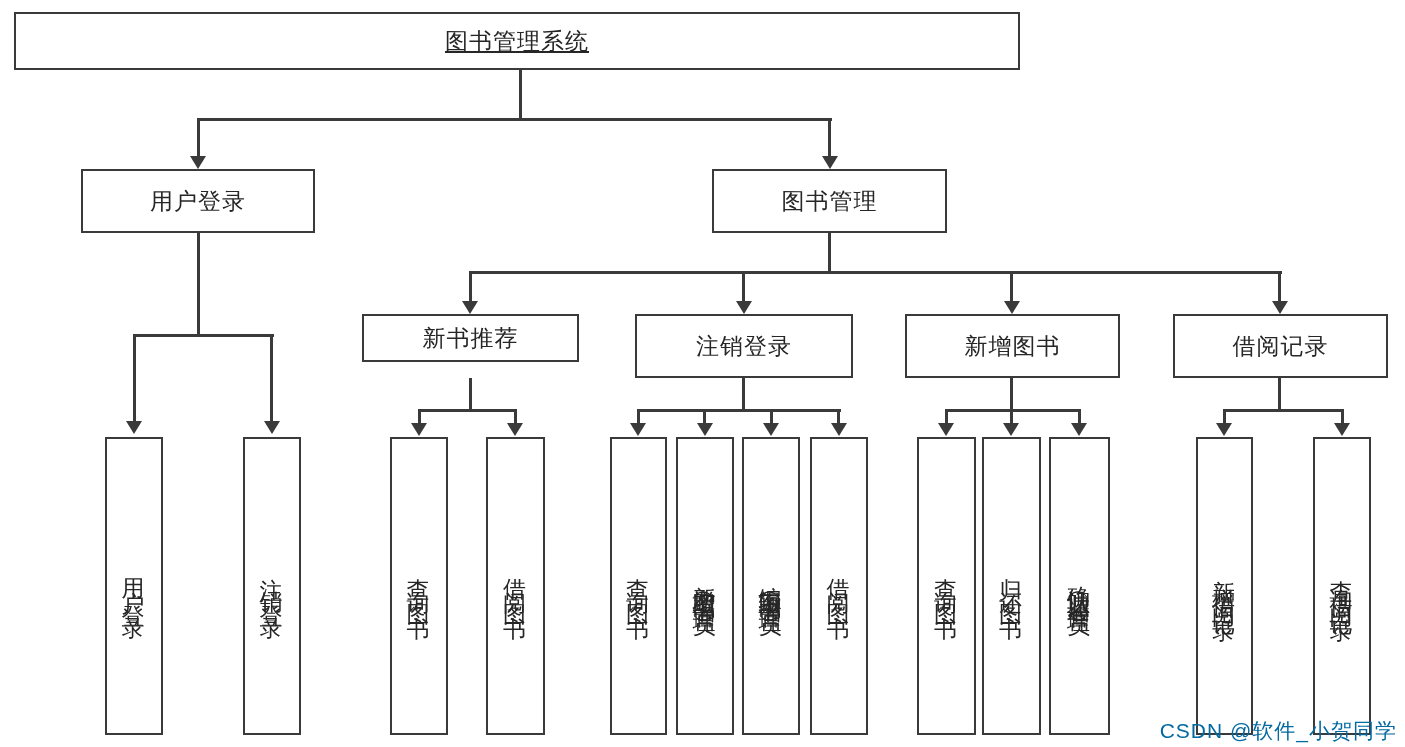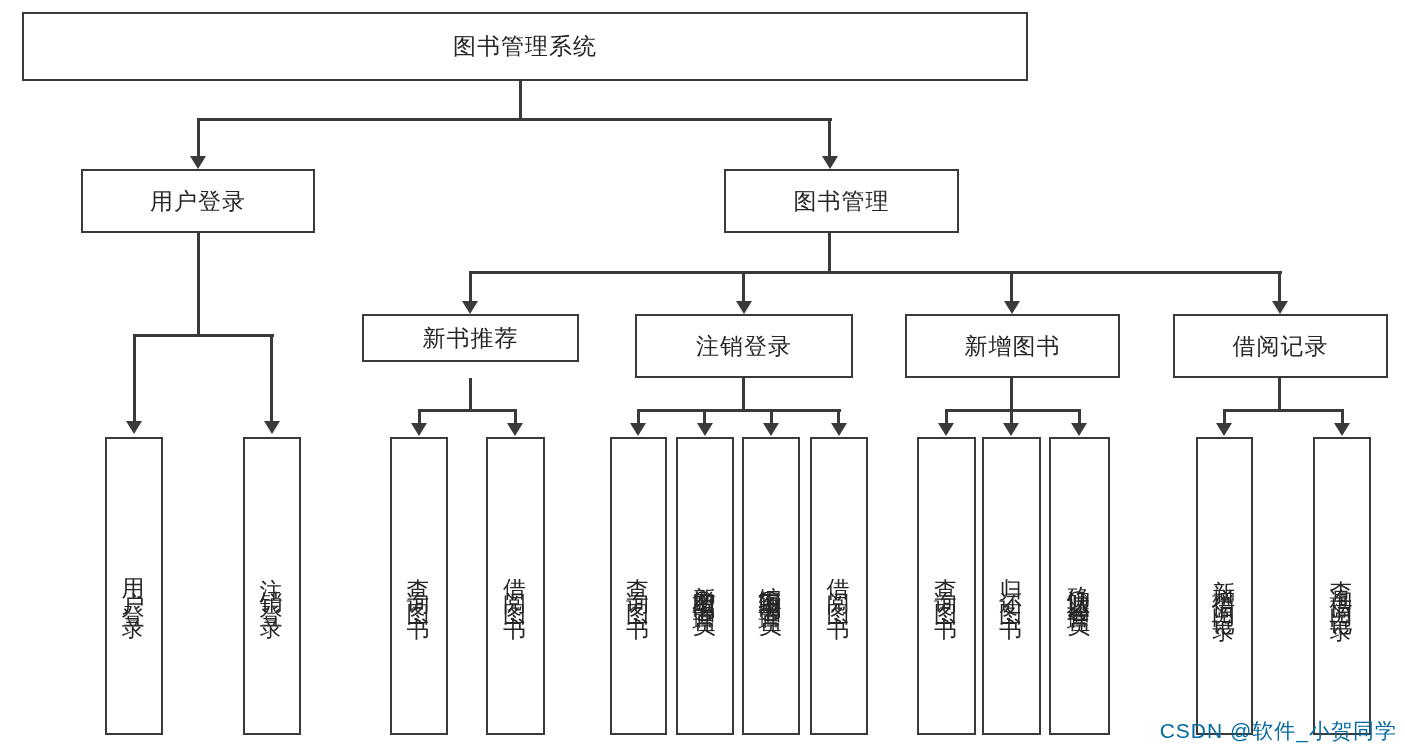--- a/index.html
+++ b/index.html
@@ -80,35 +80,35 @@
     color: #0369a1;
     letter-spacing: 1px;
     z-index: 3;
   }
 </style>
 </head>
 <body>
 
 <div id="canvas">
 
-  <div class="box" style="left:22px; top:12px; width:1006px; height:69px;">
+  <div class="box" style="left:14px; top:12px; width:1006px; height:58px;text-decoration:underline;">
     <span>图书管理系统</span>
   </div>
 
   <div class="vline" style="left:519px; top:68px; height:53px;"></div>
   <div class="hline" style="left:197px; top:118px; width:635px;"></div>
   <div class="vline" style="left:197px; top:118px; height:40px;"></div>
   <div class="arrow" style="left:190px; top:156px;"></div>
   <div class="vline" style="left:828px; top:118px; height:40px;"></div>
   <div class="arrow" style="left:822px; top:156px;"></div>
 
   <div class="box" style="left:81px; top:169px; width:234px; height:64px;">
     <span>用户登录</span>
   </div>
-  <div class="box" style="left:712px; top:169px; width:235px; height:64px;margin-left:12px;">
+  <div class="box" style="left:712px; top:169px; width:235px; height:64px;">
     <span>图书管理</span>
   </div>
 
   <div class="vline" style="left:197px; top:233px; height:104px;"></div>
   <div class="hline" style="left:133px; top:334px; width:141px;"></div>
   <div class="vline" style="left:133px; top:334px; height:89px;"></div>
   <div class="arrow" style="left:126px; top:421px;"></div>
   <div class="vline" style="left:270px; top:334px; height:89px;"></div>
   <div class="arrow" style="left:264px; top:421px;"></div>
 

